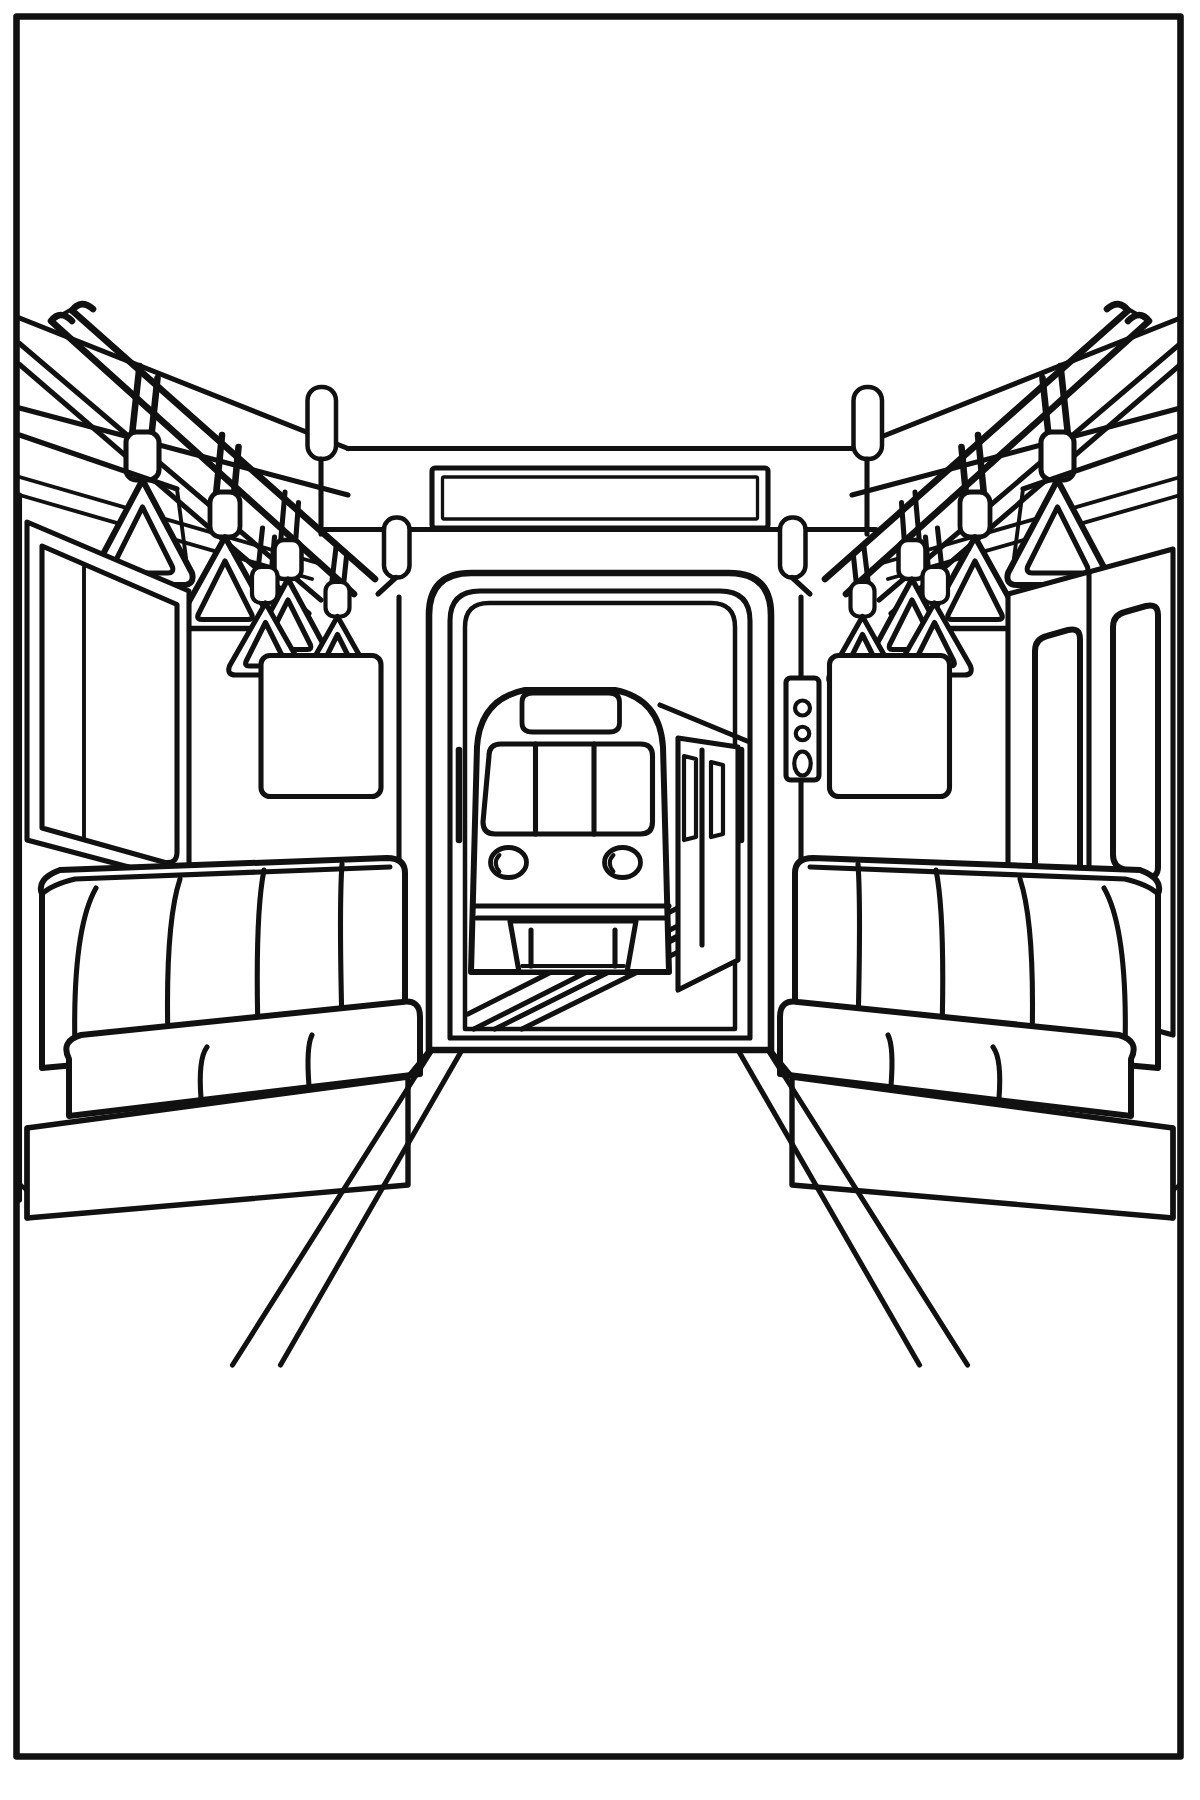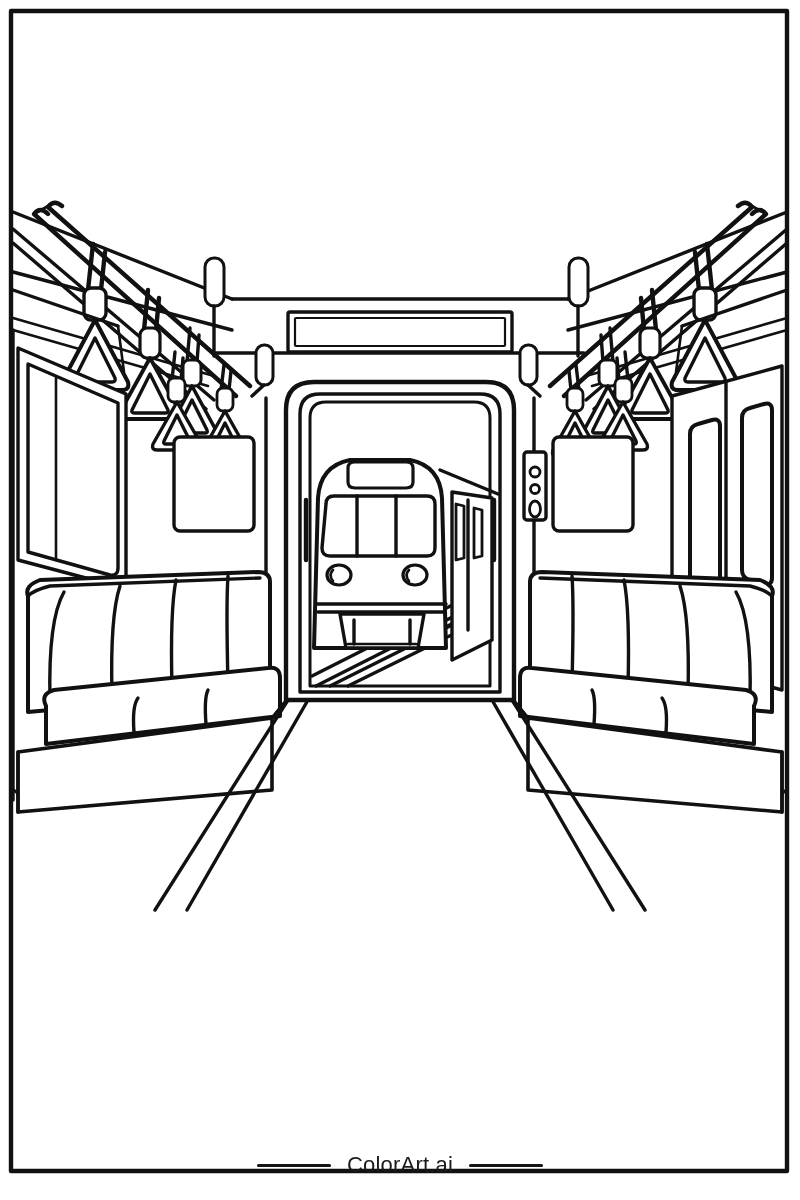--- a/index.html
+++ b/index.html
@@ -350,19 +350,14 @@
         <path class="ln w2" d="M645 910 L512 700"></path>
         <path class="ln w2" d="M613 910 L492 700"></path>
 
         <path class="ln w1" d="M272 718 L286 700"></path>
         <path class="ln w1" d="M528 718 L514 700"></path>
       </g>
 
     </svg>
   </div>
 
-  <div class="footer">
-    <span class="footer-rule"></span>
-    <span class="footer-brand">ColorArt.ai</span>
-    <span class="footer-rule"></span>
-  </div>
 
 </div>
 
 </body></html>

